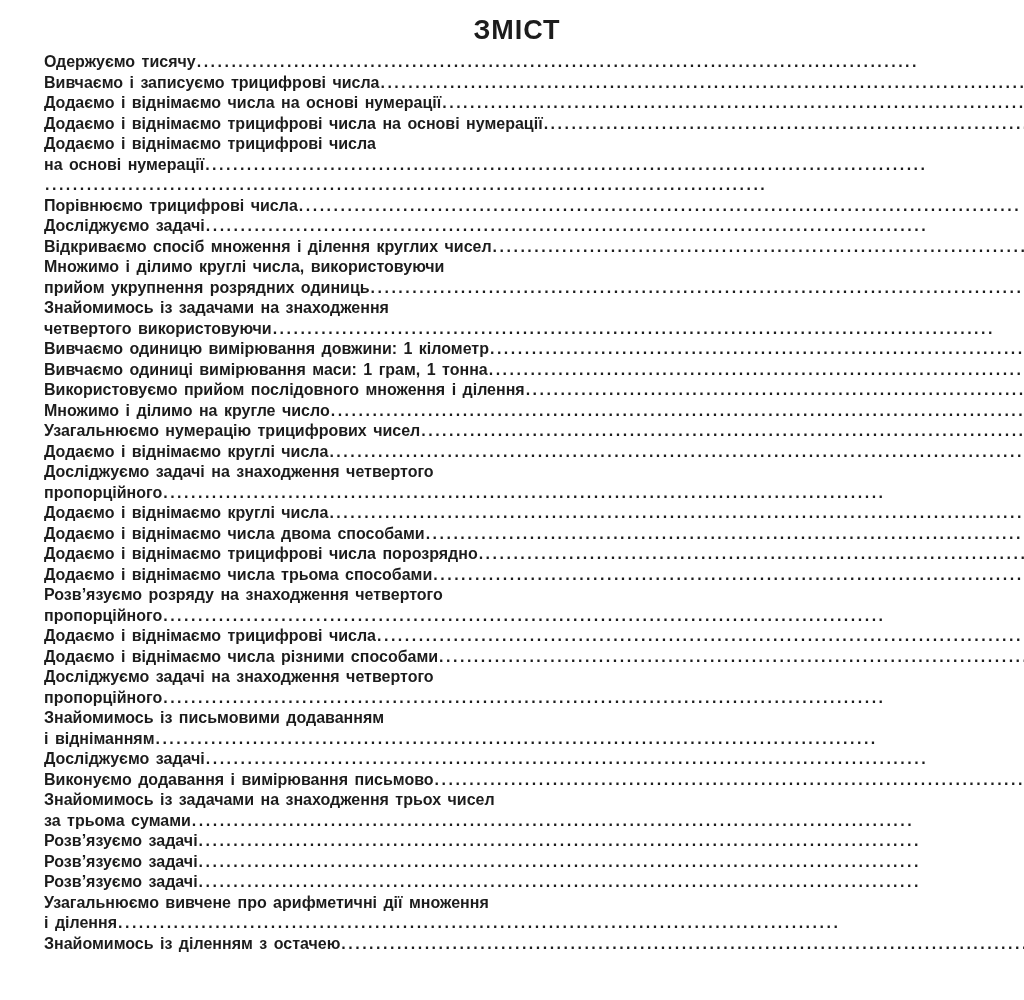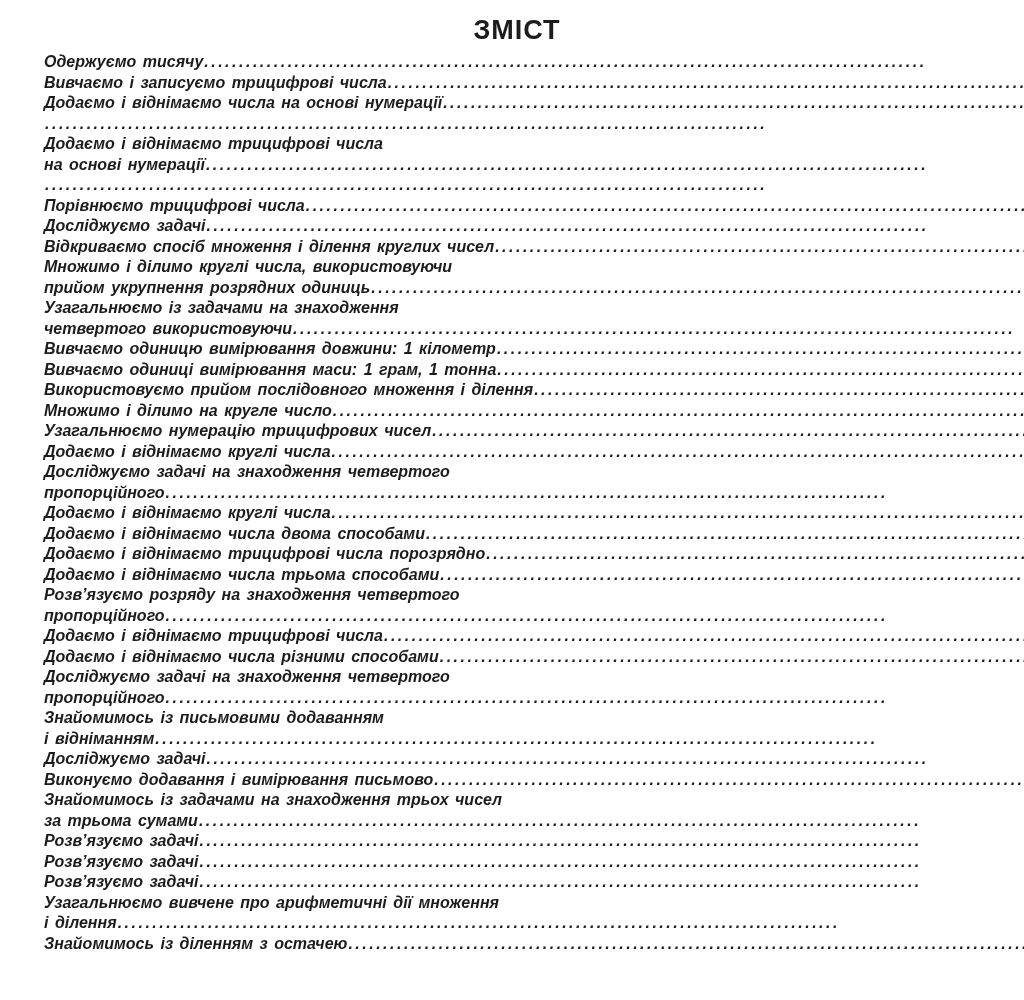--- a/index.html
+++ b/index.html
@@ -19,21 +19,20 @@
     margin: 0 0 6px 0;
     text-align: center;
     font-size: 27px;
     font-weight: bold;
     letter-spacing: 1px;
     line-height: 32px;
   }
   .cols {
     display: flex;
     gap: 18px;
-    font-style: italic;
   }
   .col {
     flex: 1 1 0;
     font-size: 16px;
     font-weight: 600;
     line-height: 20.5px;
     word-spacing: 2px;
   }
   .entry { margin: 0; }
   .line {
@@ -73,20 +72,21 @@
           </div>
         </div>
         <div class="entry">
           <div class="line">
             <span class="t">Додаємо і віднімаємо числа на основі нумерації</span>
             <span class="leader"></span>
           </div>
         </div>
         <div class="entry">
           <div class="line">
+            <span class="t">Додаємо і віднімаємо трицифрові числа на основі нумерації</span>
             <span class="leader"></span>
           </div>
         </div>
         <div class="entry">
           <div class="line">
             <span class="t">Додаємо і віднімаємо трицифрові числа</span>
           </div>
           <div class="line">
             <span class="t">на основі нумерації</span>
             <span class="leader"></span>
@@ -119,21 +119,21 @@
           <div class="line">
             <span class="t">Множимо і ділимо круглі числа, використовуючи</span>
           </div>
           <div class="line">
             <span class="t">прийом укрупнення розрядних одиниць</span>
             <span class="leader"></span>
           </div>
         </div>
         <div class="entry">
           <div class="line">
-            <span class="t">Узагальнюємо із задачами на знаходження</span>
+            <span class="t">Знайомимось із задачами на знаходження</span>
           </div>
           <div class="line">
             <span class="t">четвертого використовуючи</span>
             <span class="leader"></span>
           </div>
         </div>
         <div class="entry">
           <div class="line">
             <span class="t">Вивчаємо одиницю вимірювання довжини: 1 кілометр</span>
             <span class="leader"></span>

